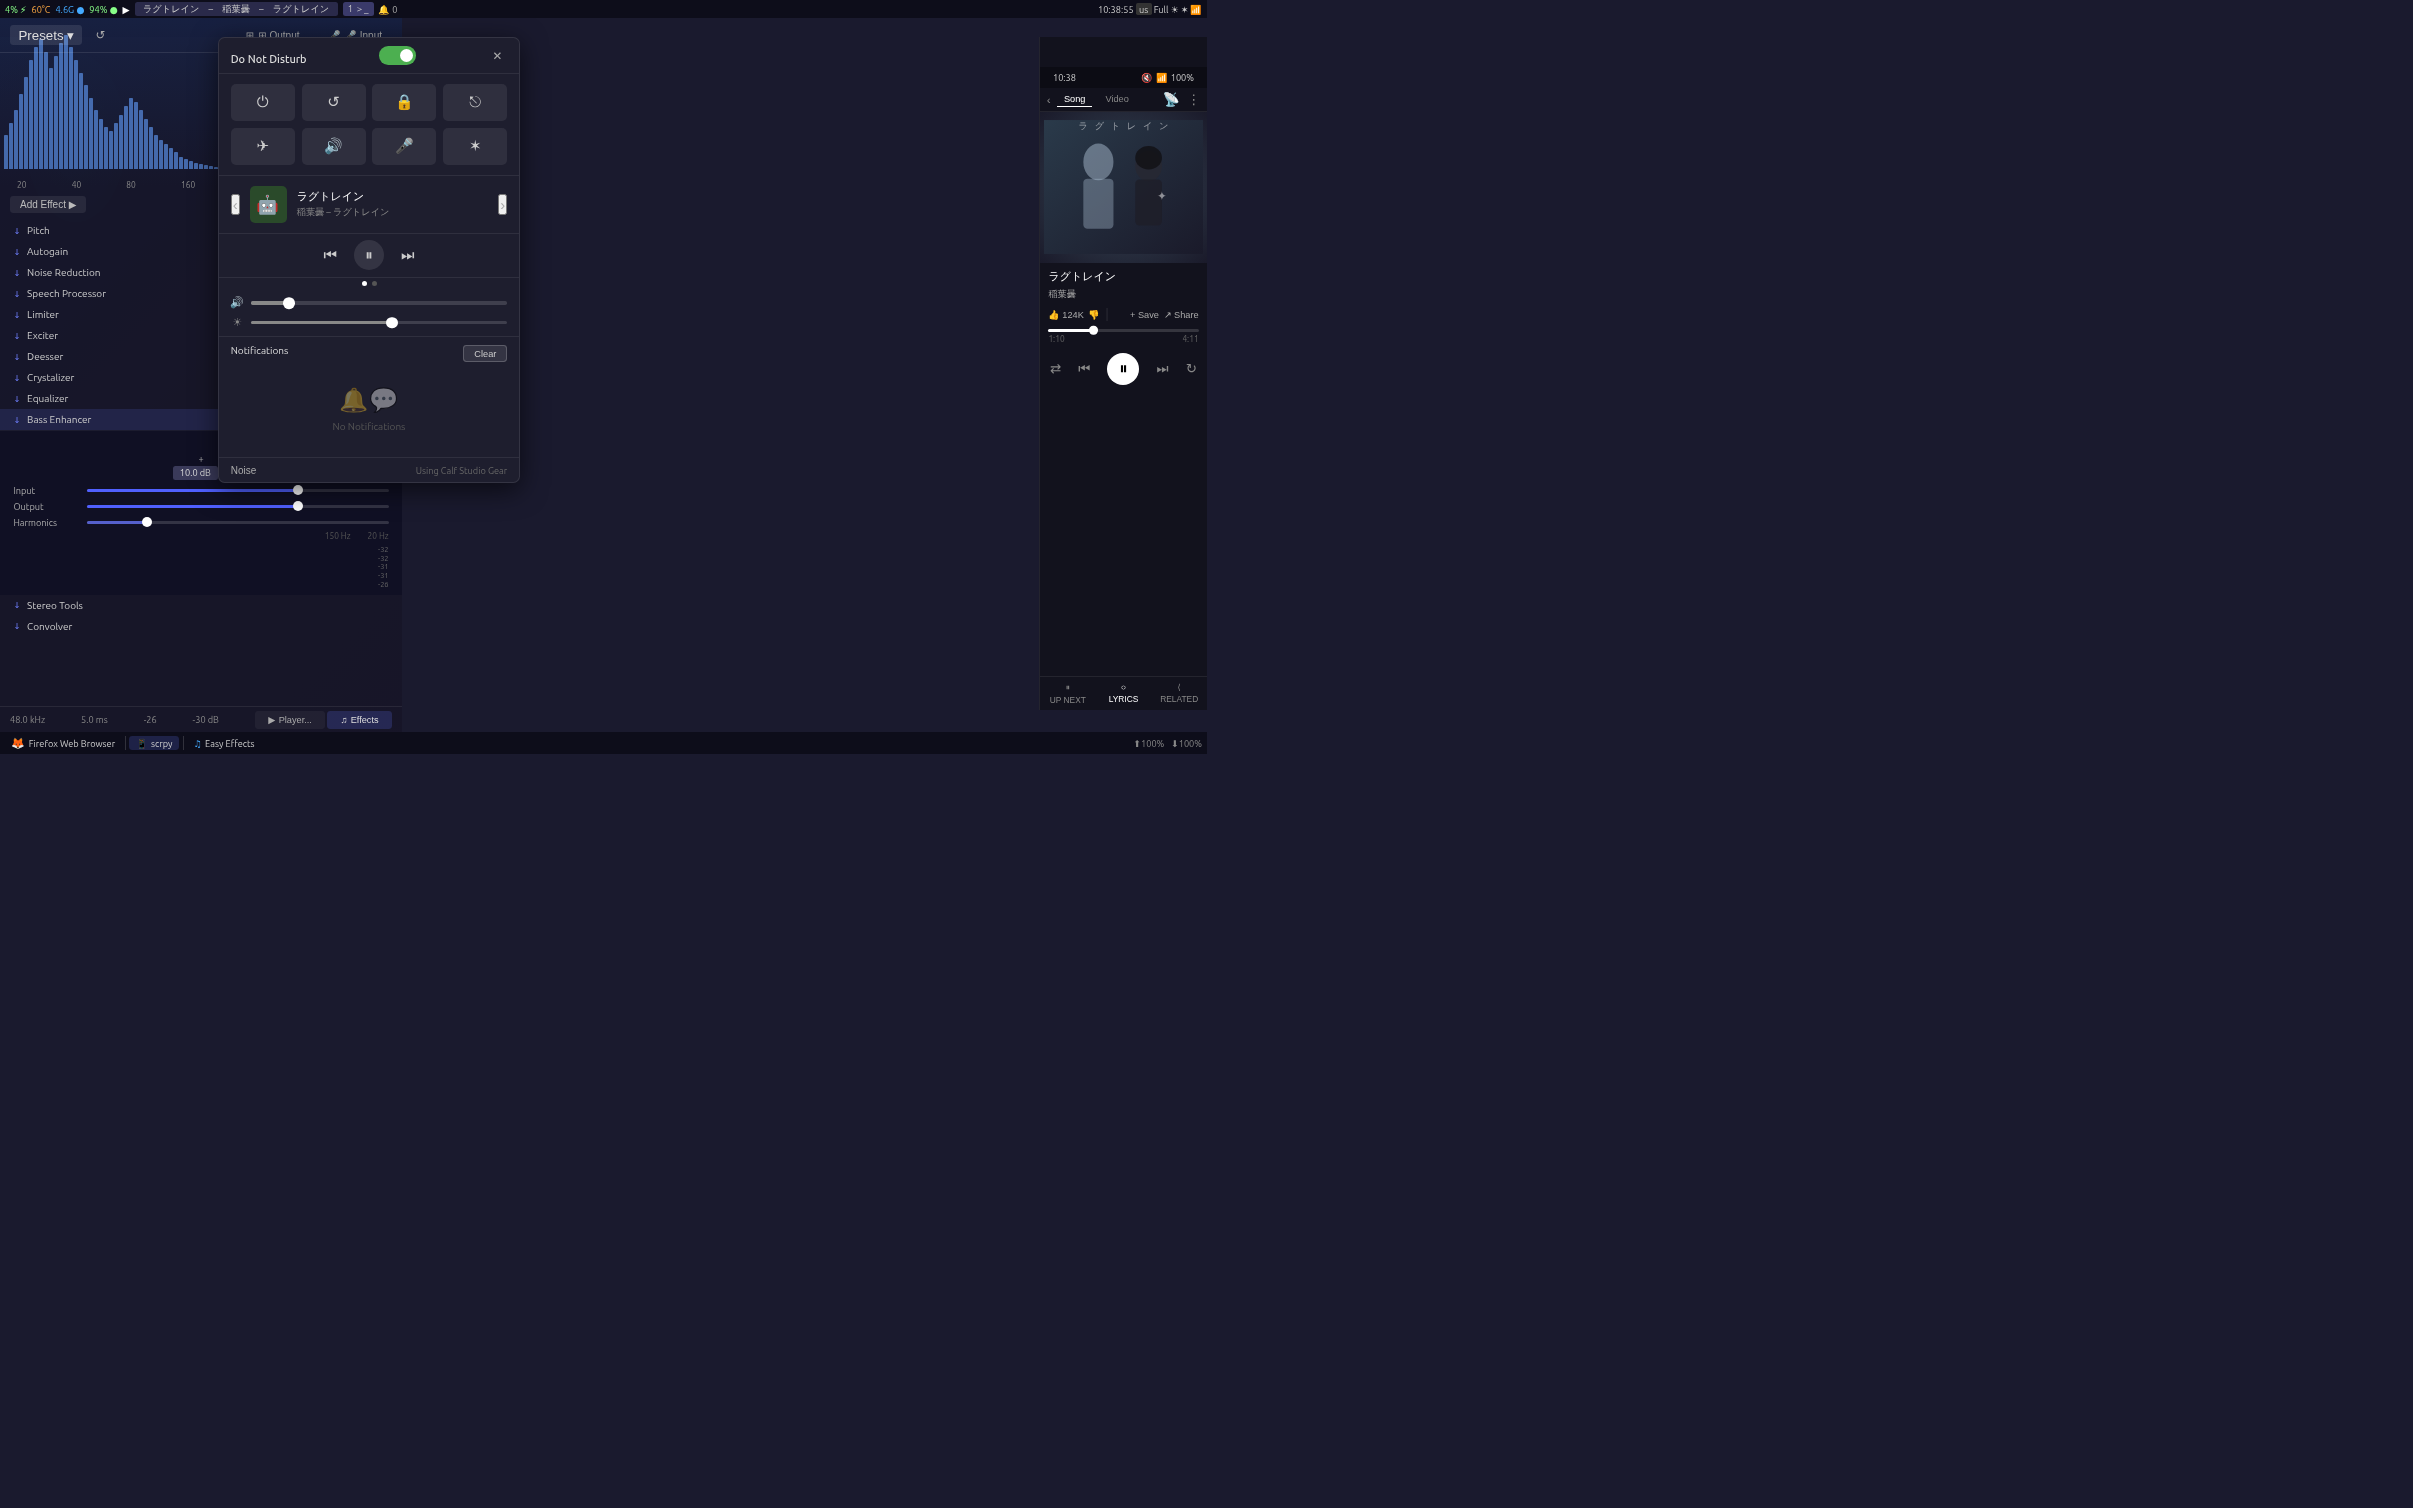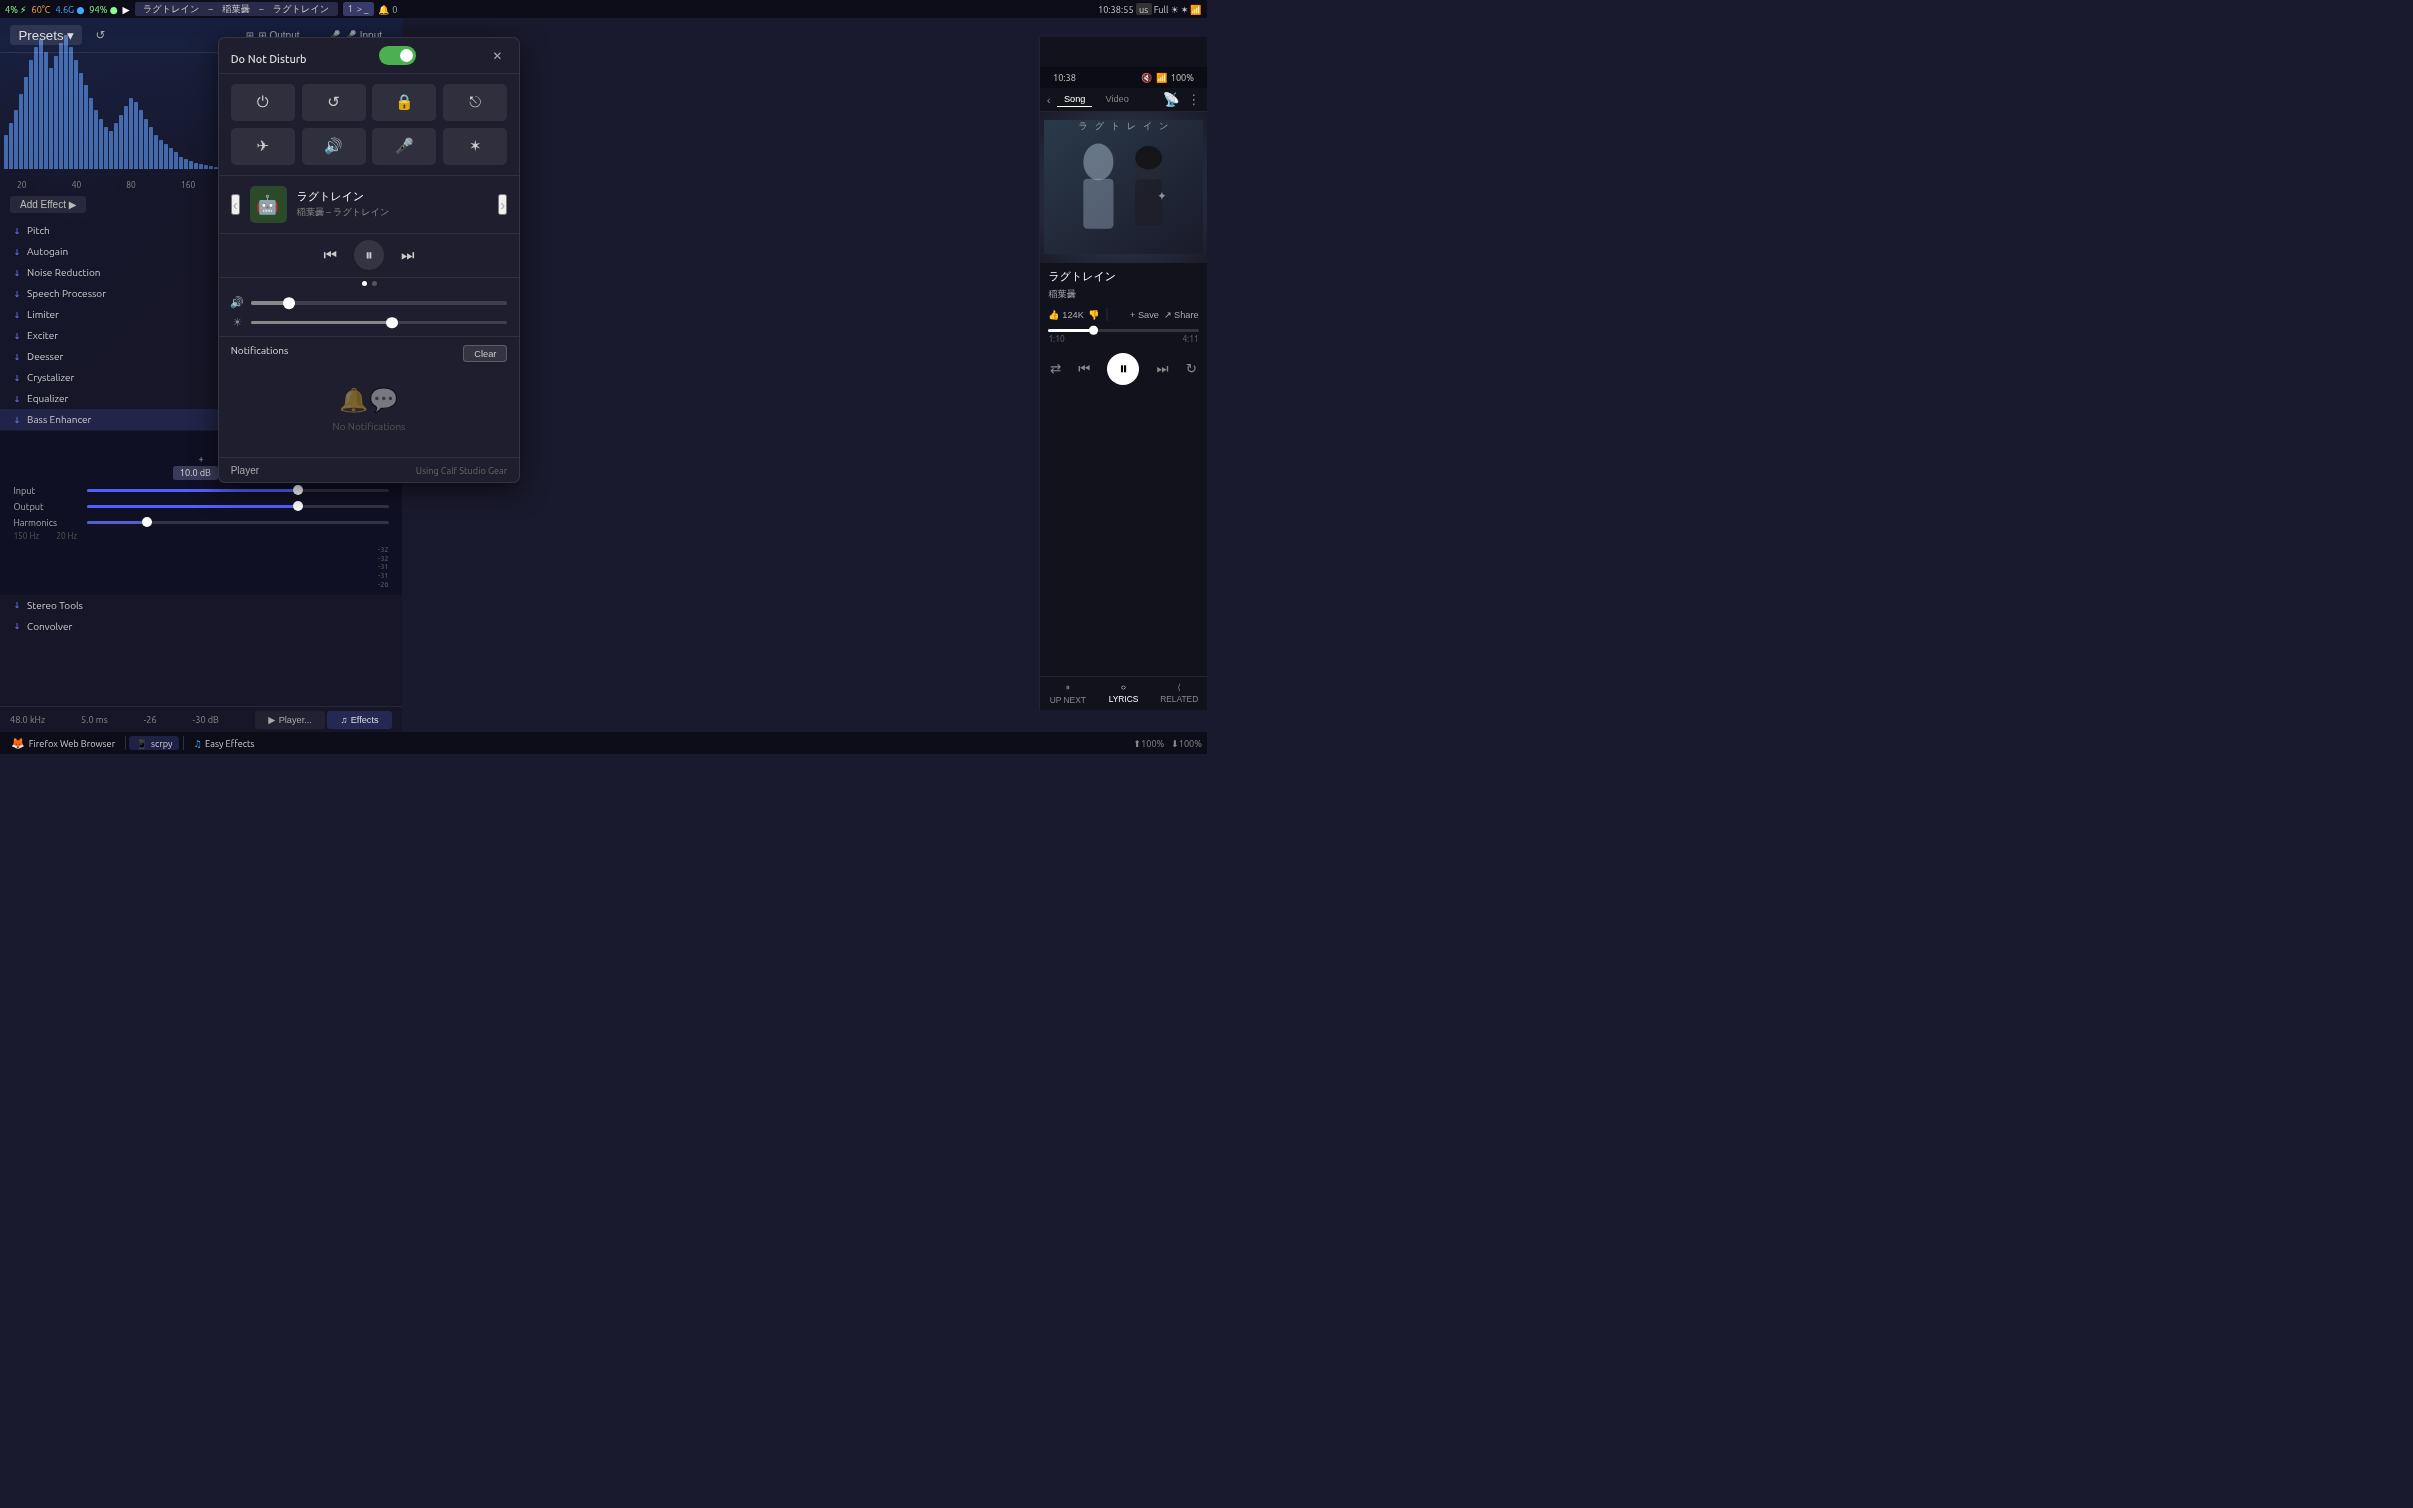--- a/index.html
+++ b/index.html
@@ -845,21 +845,21 @@
           </div>
           <div class="control-row">
             <span class="control-label">Harmonics</span>
             <div class="slider-track">
               <div class="slider-fill" style="width:20%;background:#5560cc"></div>
               <div class="slider-thumb" style="left:calc(20% - 5px)"></div>
             </div>
           </div>
         </div>
 
-        <div style="display:flex;gap:17px;font-size:8.4px;color:#555;padding-top:3.4px">
+        <div style="display:flex;justify-content:flex-end;gap:17px;font-size:8.4px;color:#555;padding-top:3.4px">
           <span>150 Hz</span>
           <span>20 Hz</span>
         </div>
 
         <div style="display:flex;flex-direction:column;align-items:flex-end;gap:0.8px;margin-top:3.4px">
           <span style="font-size:7.5px;color:#666">-32</span>
           <span style="font-size:7.5px;color:#666">-32</span>
           <span style="font-size:7.5px;color:#666">-31</span>
           <span style="font-size:7.5px;color:#666">-31</span>
           <span style="font-size:7.5px;color:#666">-26</span>
@@ -983,21 +983,21 @@
         <span class="notif-title">Notifications</span>
         <button class="btn-clear">Clear</button>
       </div>
       <div class="no-notif">
         <span class="no-notif-icon">🔔💬</span>
         <span>No Notifications</span>
       </div>
     </div>
 
     <div class="dnd-footer">
-      <button class="btn-reset">Player</button>
+      <button class="btn-reset">Noise</button>
       <span class="dnd-footer-note">Using Calf Studio Gear</span>
     </div>
   </div>
 
   <div class="music-panel">
 
     <div class="music-top-bar">
       <span>10:38</span>
       <div class="music-status-icons">
         <span>🔇</span>

